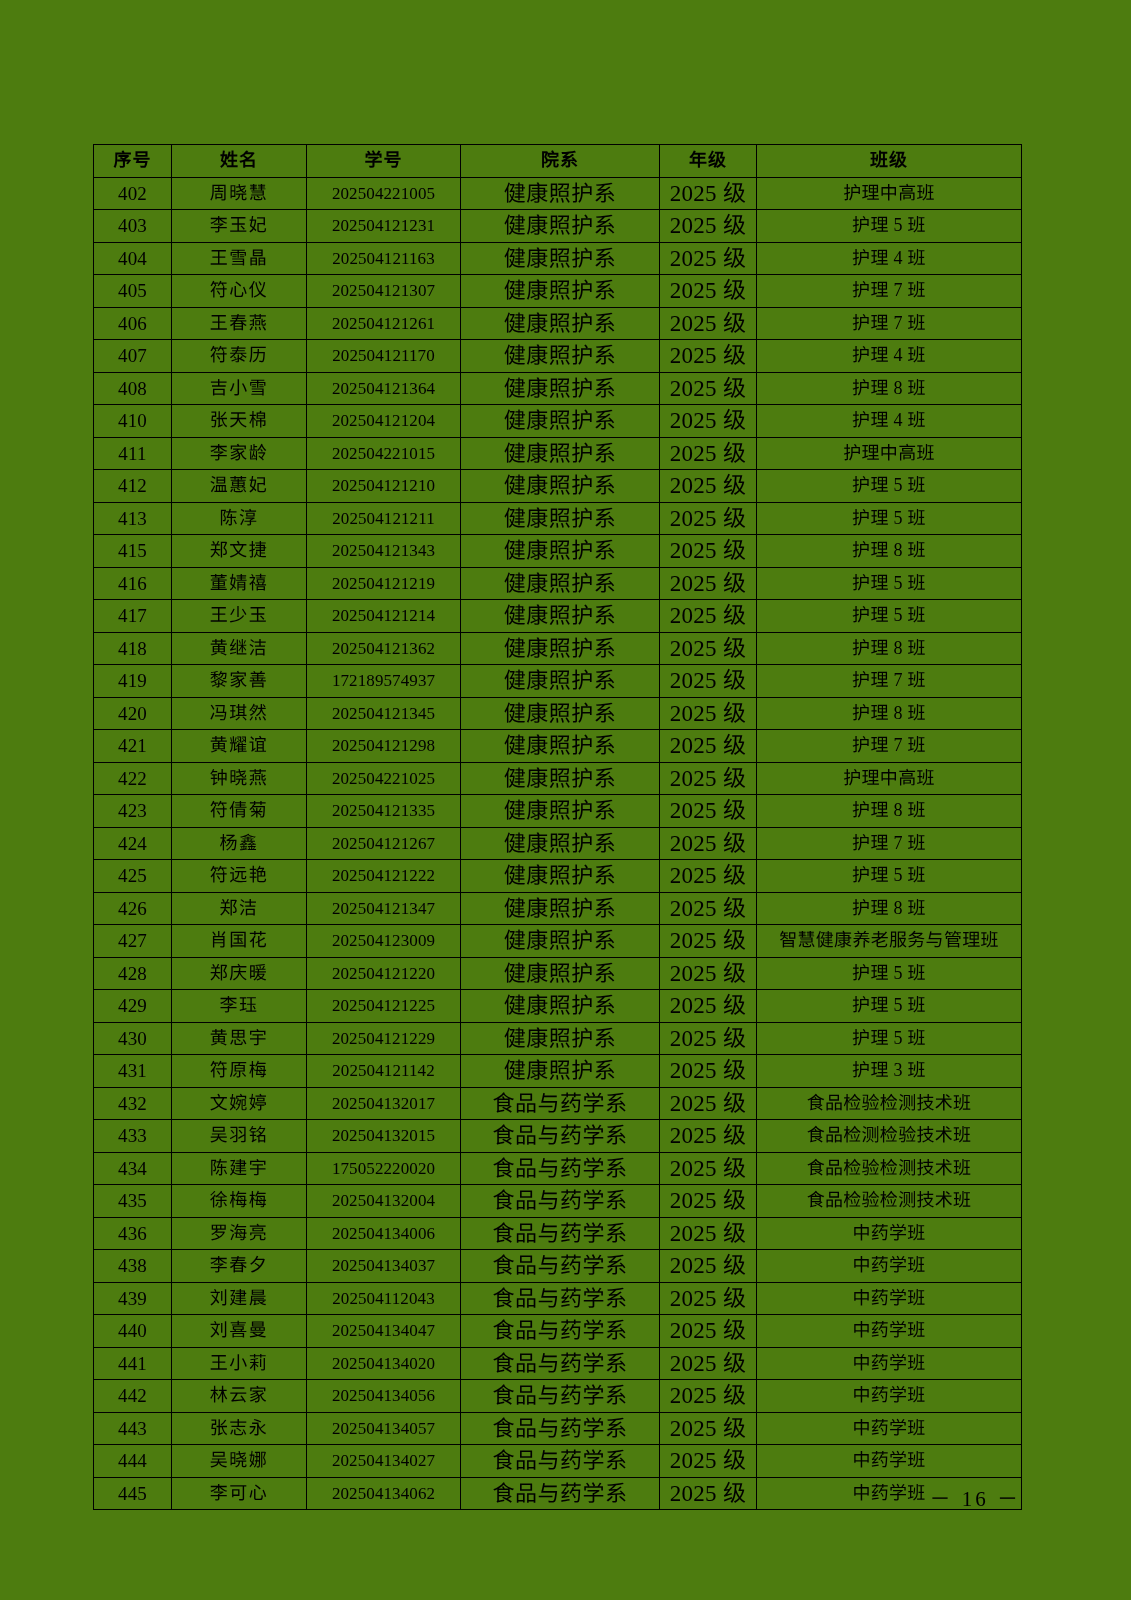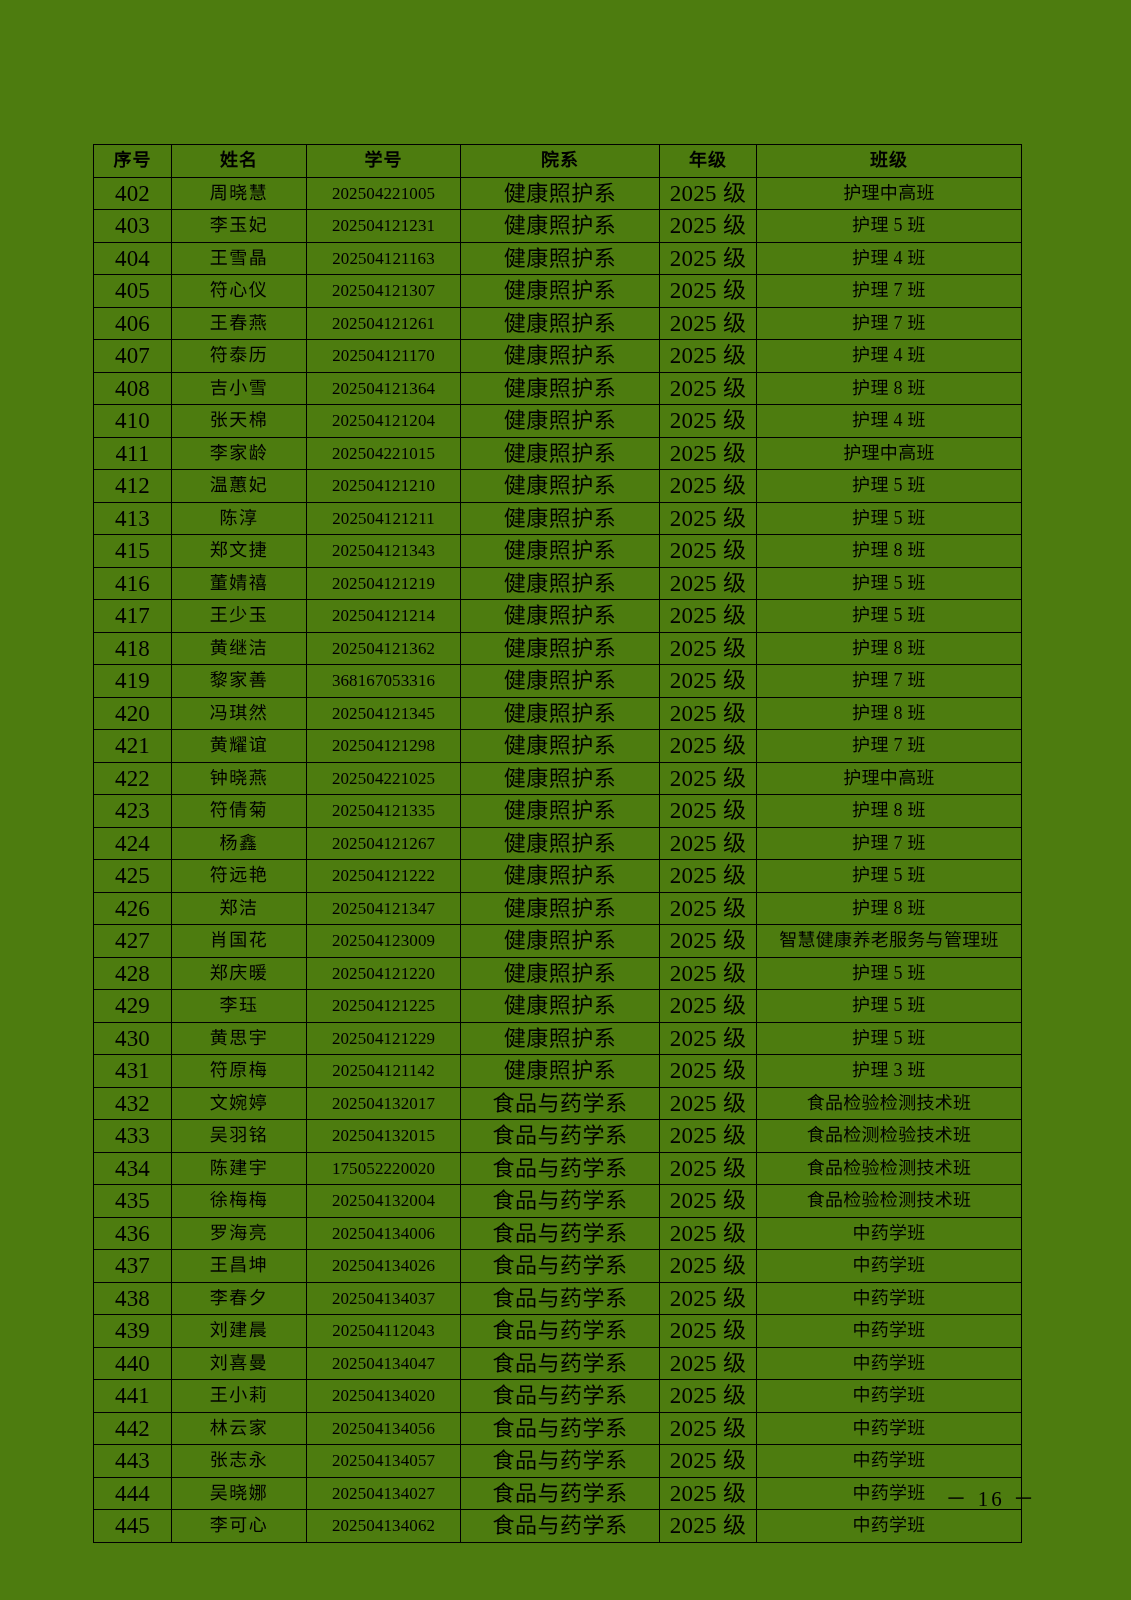--- a/index.html
+++ b/index.html
@@ -55,30 +55,30 @@
   }
   table.roster thead th {
     font-weight: bold;
     font-family: "Liberation Sans", "DejaVu Sans", sans-serif;
     font-size: 18px;
     letter-spacing: 1px;
   }
   table.roster tbody td {
     font-weight: normal;
   }
-  td.cell-seq   { font-size: 23px; letter-spacing: 0.2px; }
+  td.cell-seq   { font-size: 19px; letter-spacing: 0.2px; }
   td.cell-name  { font-size: 18px; letter-spacing: 1.5px; }
   td.cell-sid   { font-size: 17px; letter-spacing: 0.1px; margin-left: 22px; }
   td.cell-dept  { font-size: 22px; letter-spacing: 0.5px; }
   td.cell-grade { font-size: 23px; letter-spacing: 0.3px; }
   td.cell-class { font-size: 18px; letter-spacing: 0.3px; margin-top: 8px; }
 
   .page-footer {
     position: absolute;
-    left: 16px;
+    left: 0;
     top: 1482px;
     width: 1021px;
     text-align: right;
     font-family: "Liberation Serif", "DejaVu Serif", serif;
     font-size: 21px;
     letter-spacing: 3px;
     color: #000;
   }
 </style>
 </head>
@@ -223,21 +223,21 @@
             <td class="cell-seq">418</td>
             <td class="cell-name">黄继洁</td>
             <td class="cell-sid">202504121362</td>
             <td class="cell-dept">健康照护系</td>
             <td class="cell-grade">2025 级</td>
             <td class="cell-class">护理 8 班</td>
           </tr>
           <tr>
             <td class="cell-seq">419</td>
             <td class="cell-name">黎家善</td>
-            <td class="cell-sid">368167053316</td>
+            <td class="cell-sid">172189574937</td>
             <td class="cell-dept">健康照护系</td>
             <td class="cell-grade">2025 级</td>
             <td class="cell-class">护理 7 班</td>
           </tr>
           <tr>
             <td class="cell-seq">420</td>
             <td class="cell-name">冯琪然</td>
             <td class="cell-sid">202504121345</td>
             <td class="cell-dept">健康照护系</td>
             <td class="cell-grade">2025 级</td>
@@ -365,28 +365,20 @@
           </tr>
           <tr>
             <td class="cell-seq">436</td>
             <td class="cell-name">罗海亮</td>
             <td class="cell-sid">202504134006</td>
             <td class="cell-dept">食品与药学系</td>
             <td class="cell-grade">2025 级</td>
             <td class="cell-class">中药学班</td>
           </tr>
           <tr>
-            <td class="cell-seq">437</td>
-            <td class="cell-name">王昌坤</td>
-            <td class="cell-sid">202504134026</td>
-            <td class="cell-dept">食品与药学系</td>
-            <td class="cell-grade">2025 级</td>
-            <td class="cell-class">中药学班</td>
-          </tr>
-          <tr>
             <td class="cell-seq">438</td>
             <td class="cell-name">李春夕</td>
             <td class="cell-sid">202504134037</td>
             <td class="cell-dept">食品与药学系</td>
             <td class="cell-grade">2025 级</td>
             <td class="cell-class">中药学班</td>
           </tr>
           <tr>
             <td class="cell-seq">439</td>
             <td class="cell-name">刘建晨</td>

